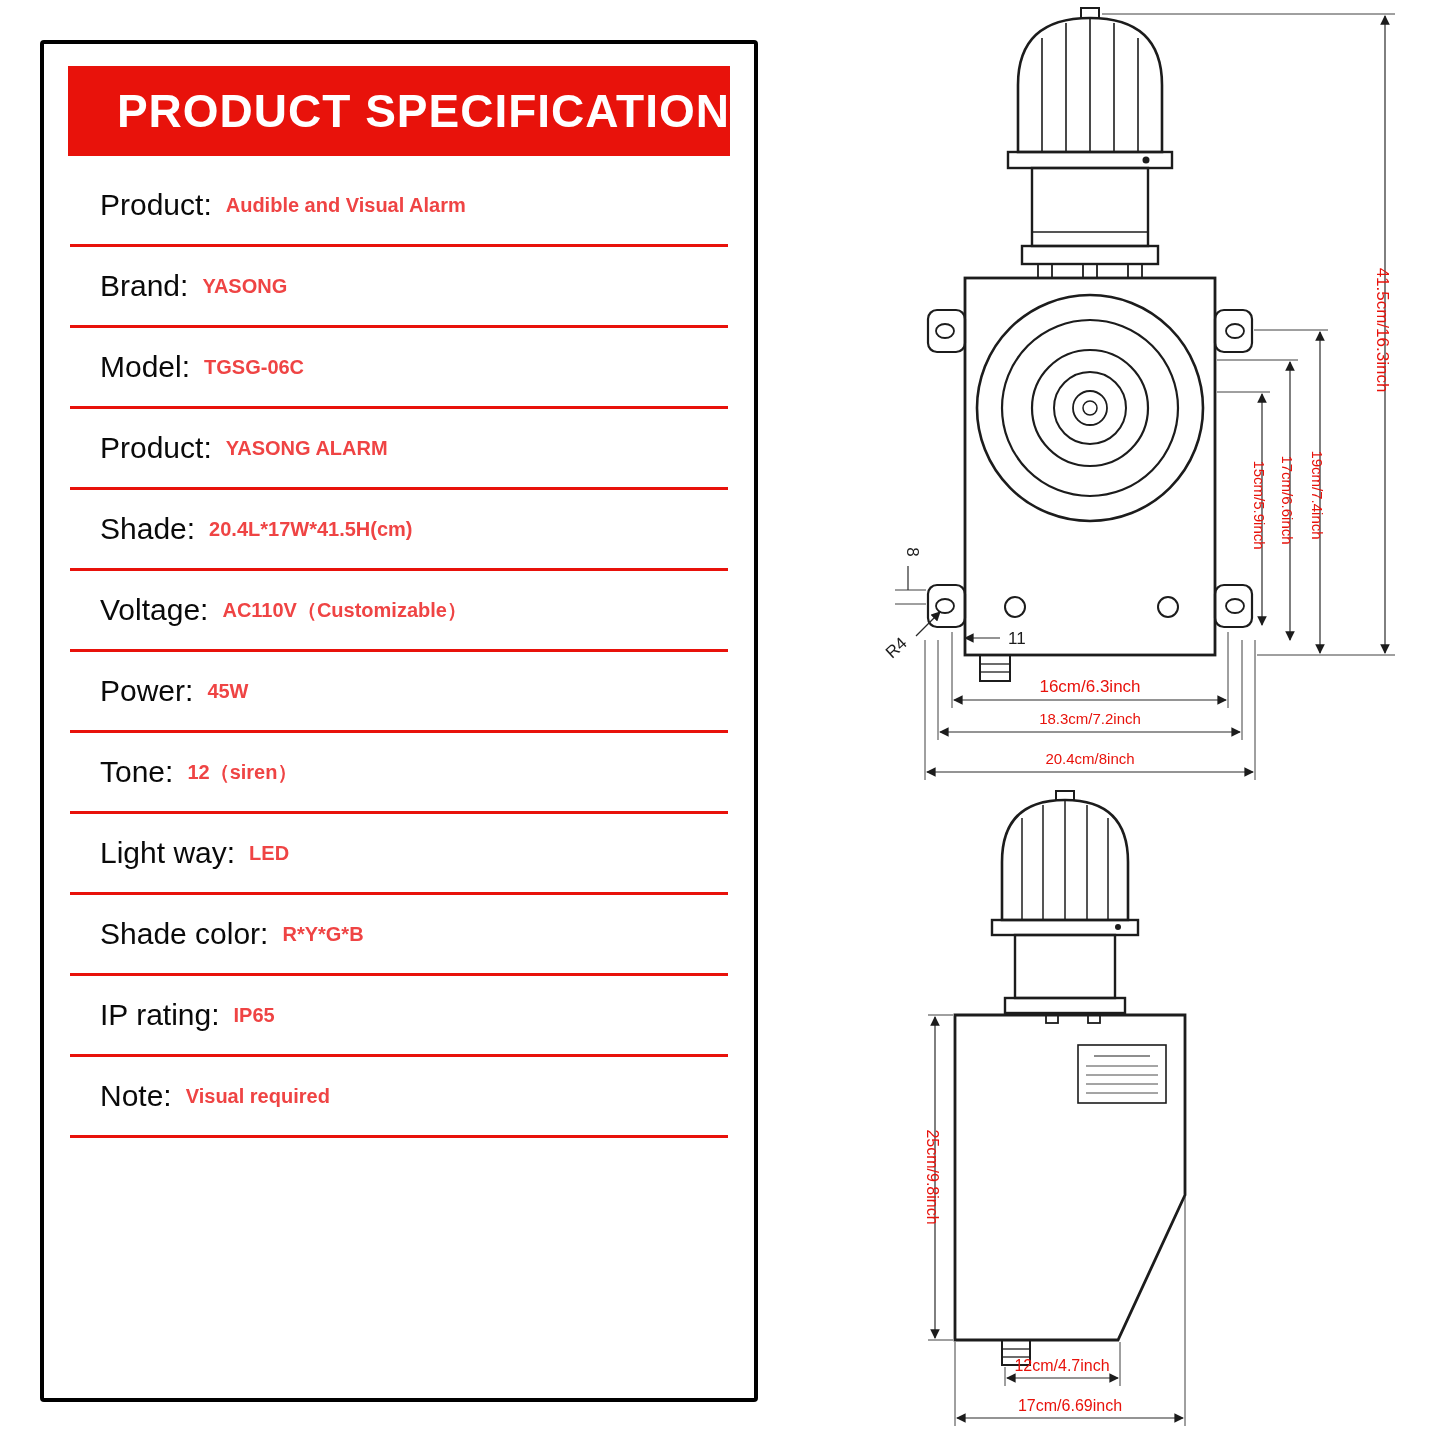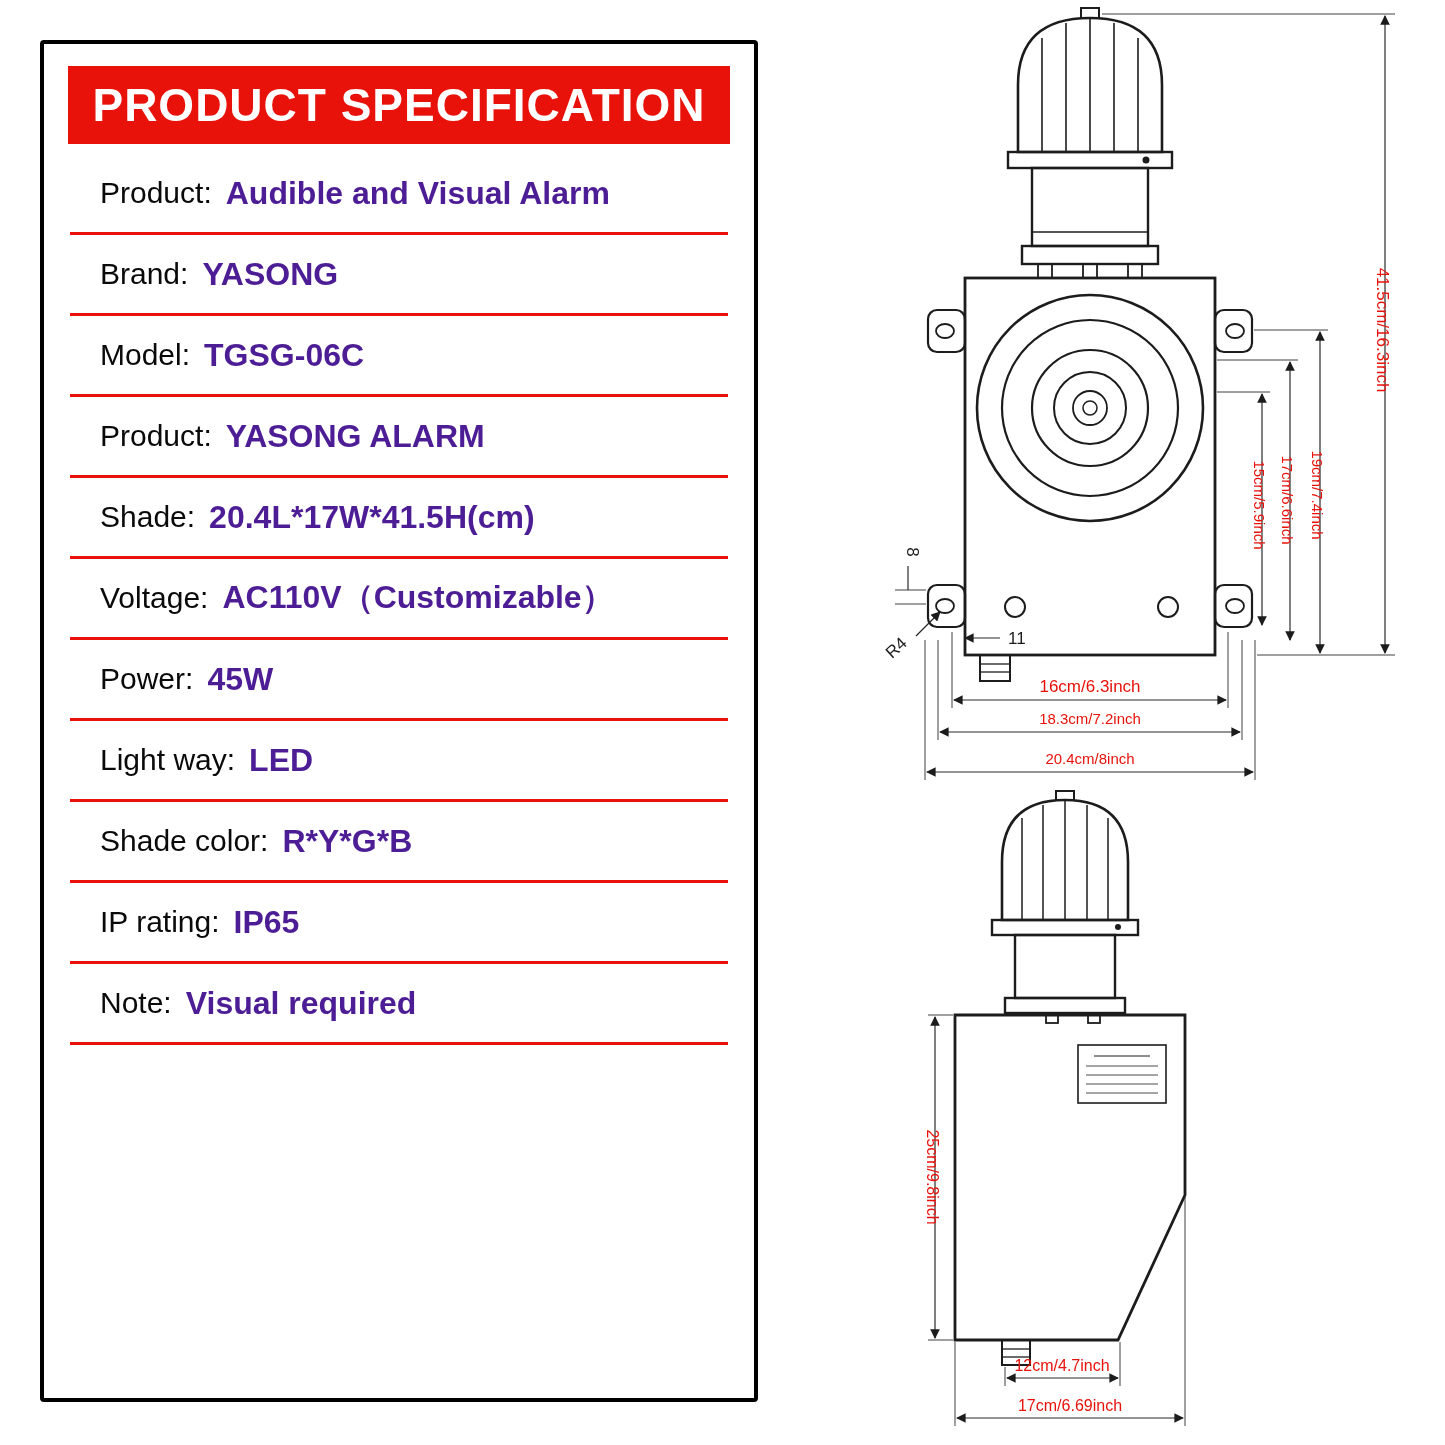--- a/index.html
+++ b/index.html
@@ -2,28 +2,28 @@
 <html><head>
 <meta charset="utf-8">
 <style>
   html,body{margin:0;padding:0;background:#ffffff;}
   body{font-family:"Liberation Sans", sans-serif; -webkit-font-smoothing:antialiased;}
   .stage{position:relative;width:1445px;height:1445px;background:#ffffff;overflow:hidden;}
 
   
   .spec-box{position:absolute;left:40px;top:40px;width:718px;height:1362px;
             border:4px solid #000;border-radius:4px;background:#fff;box-sizing:border-box;}
-  .banner{margin:22px 24px 10px 24px;height:78px;background:#e8120b;
-          display:flex;align-items:center;justify-content:center;}
+  .banner{margin:22px 24px 10px 24px;height:90px;background:#e8120b;
+          display:flex;align-items:center;justify-content:flex-end;}
   .banner span{color:#ffffff;font-weight:900;font-size:46px;letter-spacing:1px;white-space:nowrap;}
   .rows{margin:0 26px;}
   .row{height:81px;display:flex;align-items:center;gap:14px;
        padding-left:30px;border-bottom:3px solid #e8120b;box-sizing:border-box;}
   .row .label{font-weight:400;font-size:30px;color:#0a0a0a;white-space:nowrap;}
-  .row .value{font-weight:700;font-size:32px;color:#4c1d95;white-space:nowrap;}
+  .row .value{font-weight:700;font-size:20px;color:#ef4444;white-space:nowrap;}
 
   
   .drawing{position:absolute;left:850px;top:0;width:595px;height:1445px;}
   .ink{stroke:#1c1c1c;fill:none;}
   .dimline{stroke:#2a2a2a;stroke-width:1.2;fill:none;}
   .extline{stroke:#2a2a2a;stroke-width:0.9;fill:none;}
   .dimtext{fill:#e8120b;font-size:17px;font-family:"Liberation Sans",sans-serif;}
   .dimtext-sm{fill:#1c1c1c;font-size:17px;font-family:"Liberation Sans",sans-serif;}
 </style>
 </head>
@@ -56,20 +56,24 @@
           <span class="label">Shade:</span>
           <span class="value">20.4L*17W*41.5H(cm)</span>
         </div>
       <div class="row">
           <span class="label">Voltage:</span>
           <span class="value">AC110V（Customizable）</span>
         </div>
       <div class="row">
           <span class="label">Power:</span>
           <span class="value">45W</span>
+        </div>
+      <div class="row">
+          <span class="label">Tone:</span>
+          <span class="value">12（siren）</span>
         </div>
       <div class="row">
           <span class="label">Light way:</span>
           <span class="value">LED</span>
         </div>
       <div class="row">
           <span class="label">Shade color:</span>
           <span class="value">R*Y*G*B</span>
         </div>
       <div class="row">

